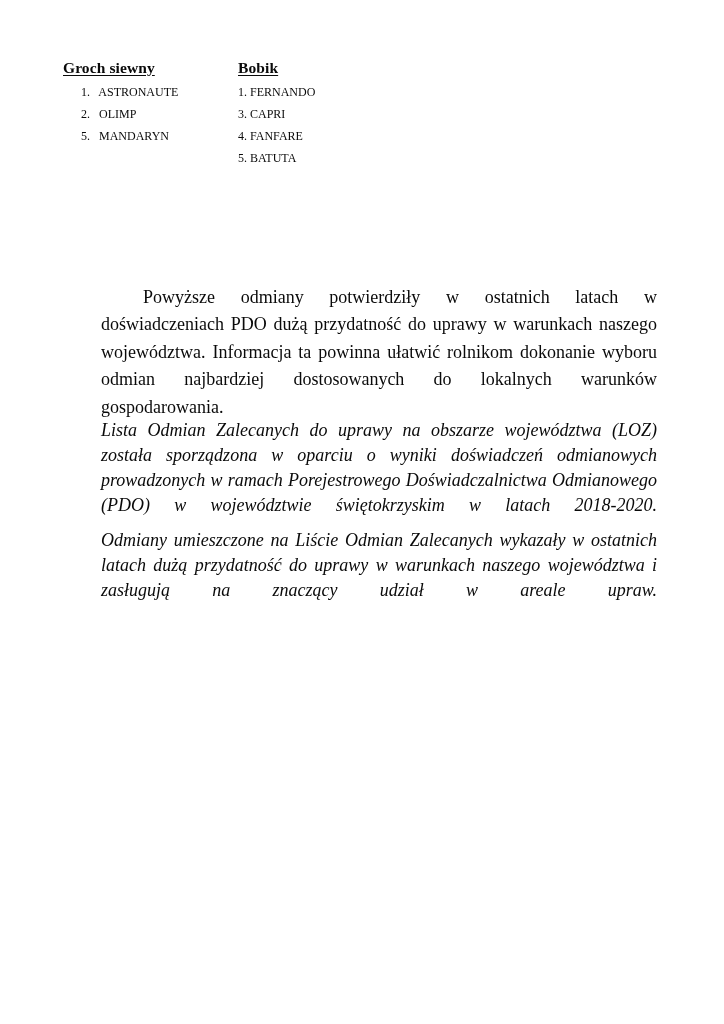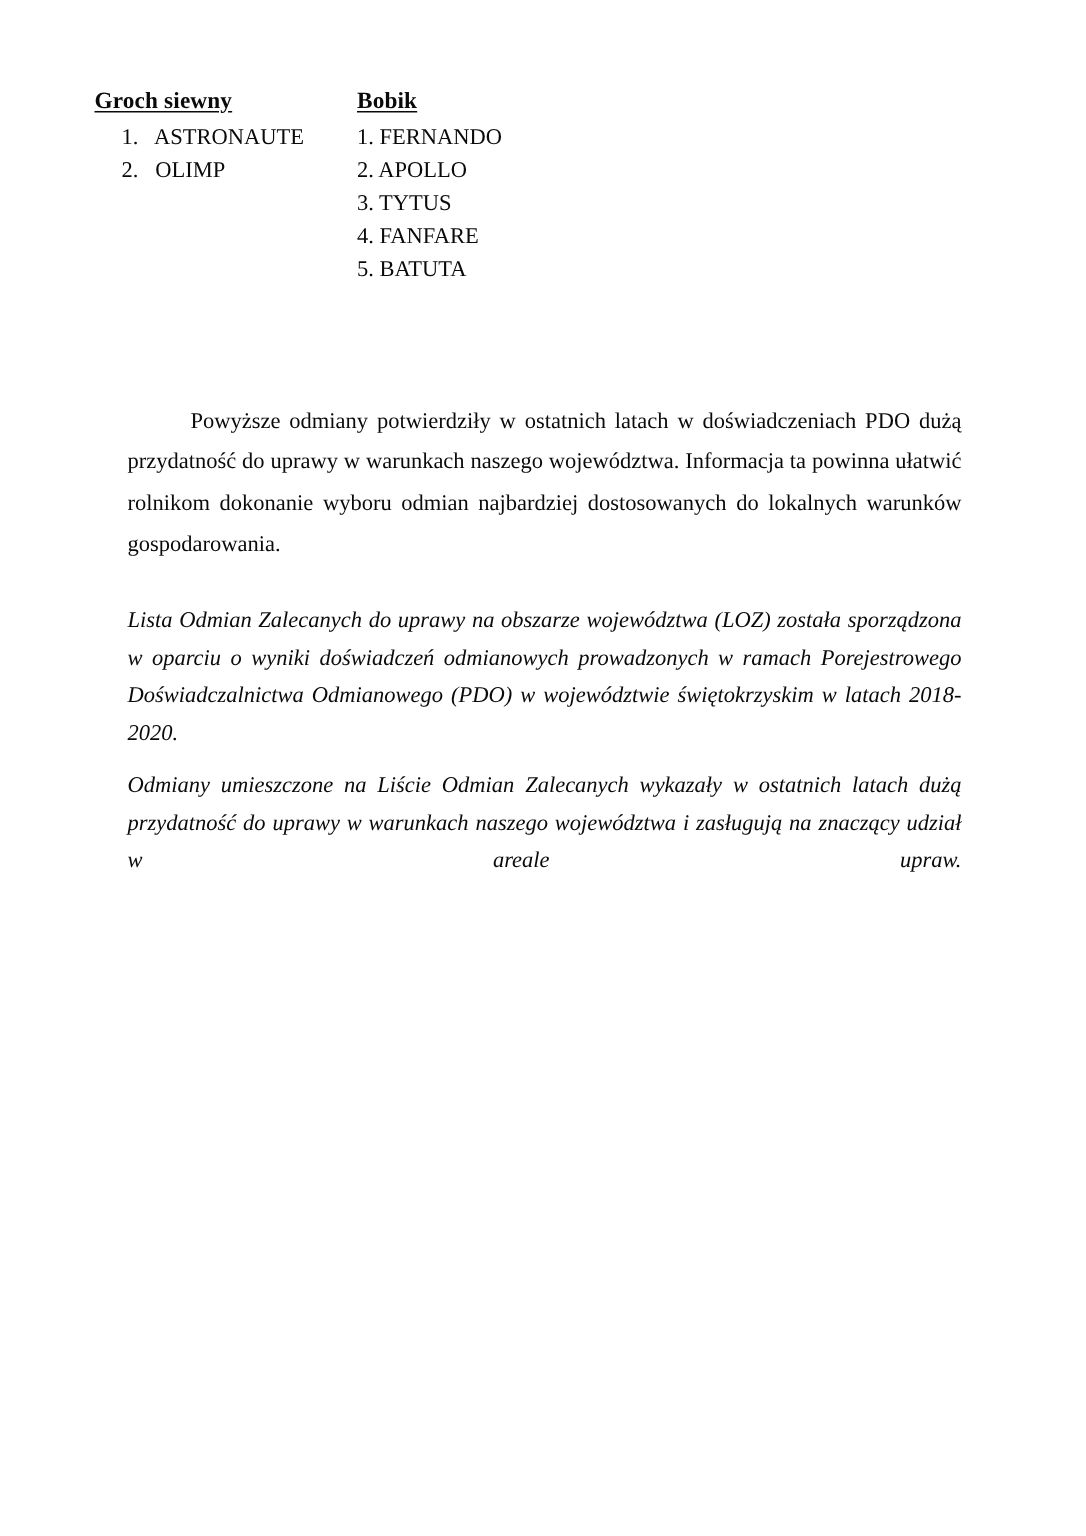--- a/index.html
+++ b/index.html
@@ -56,21 +56,21 @@
     white-space: nowrap;
   }
 
   .variety-list {
     list-style: none;
     margin: 0;
     padding: 0;
   }
 
   .variety-item {
-    font-size: 15px;
+    font-size: 12px;
     line-height: 22px;
     white-space: pre;
     display: block;
   }
 
   .col-left .variety-item {
     padding-left: 18px;
   }
 
   .col-right .variety-item {
@@ -79,25 +79,25 @@
 
   .variety-num {
     display: inline;
   }
 
   .variety-name {
     display: inline;
   }
 
   .para {
-    font-size: 15px;
+    font-size: 18px;
     line-height: 27.4px;
     text-align: justify;
     text-justify: inter-word;
-    margin: 0;
+    margin: 16px;
     hyphens: none;
   }
 
   .para.roman {
     font-style: normal;
   }
 
   .para.roman.indented {
     text-indent: 42px;
   }
@@ -123,29 +123,29 @@
 
 <div class="page">
 
   <section class="variety-section">
 
     <div class="variety-column col-left">
       <div class="crop-heading">Groch siewny</div>
       <ol class="variety-list">
         <li class="variety-item"><span class="variety-num">1.</span><span class="variety-spacer">   </span><span class="variety-name">ASTRONAUTE</span></li>
         <li class="variety-item"><span class="variety-num">2.</span><span class="variety-spacer">   </span><span class="variety-name">OLIMP</span></li>
+        <li class="variety-item"><span class="variety-num">5.</span><span class="variety-spacer">   </span><span class="variety-name">MANDARYN</span></li>
       </ol>
     </div>
 
     <div class="variety-column col-right">
       <div class="crop-heading">Bobik</div>
       <ol class="variety-list">
         <li class="variety-item"><span class="variety-num">1.</span><span class="variety-spacer"> </span><span class="variety-name">FERNANDO</span></li>
-        <li class="variety-item"><span class="variety-num">2.</span><span class="variety-spacer"> </span><span class="variety-name">APOLLO</span></li>
-        <li class="variety-item"><span class="variety-num">3.</span><span class="variety-spacer"> </span><span class="variety-name">TYTUS</span></li>
+        <li class="variety-item"><span class="variety-num">3.</span><span class="variety-spacer"> </span><span class="variety-name">CAPRI</span></li>
         <li class="variety-item"><span class="variety-num">4.</span><span class="variety-spacer"> </span><span class="variety-name">FANFARE</span></li>
         <li class="variety-item"><span class="variety-num">5.</span><span class="variety-spacer"> </span><span class="variety-name">BATUTA</span></li>
       </ol>
     </div>
 
   </section>
 
   <p id="para-intro" class="para roman indented">Powyższe odmiany potwierdziły w ostatnich latach w doświadczeniach PDO dużą przydatność do uprawy w warunkach naszego województwa. Informacja ta powinna ułatwić rolnikom dokonanie wyboru odmian najbardziej dostosowanych do lokalnych warunków gospodarowania.</p>
 
   <p id="para-loz" class="para italic">Lista Odmian Zalecanych do uprawy na obszarze województwa (LOZ) została sporządzona w oparciu o wyniki doświadczeń odmianowych prowadzonych w ramach  Porejestrowego Doświadczalnictwa Odmianowego (PDO) w województwie świętokrzyskim w latach 2018-2020.</p>

